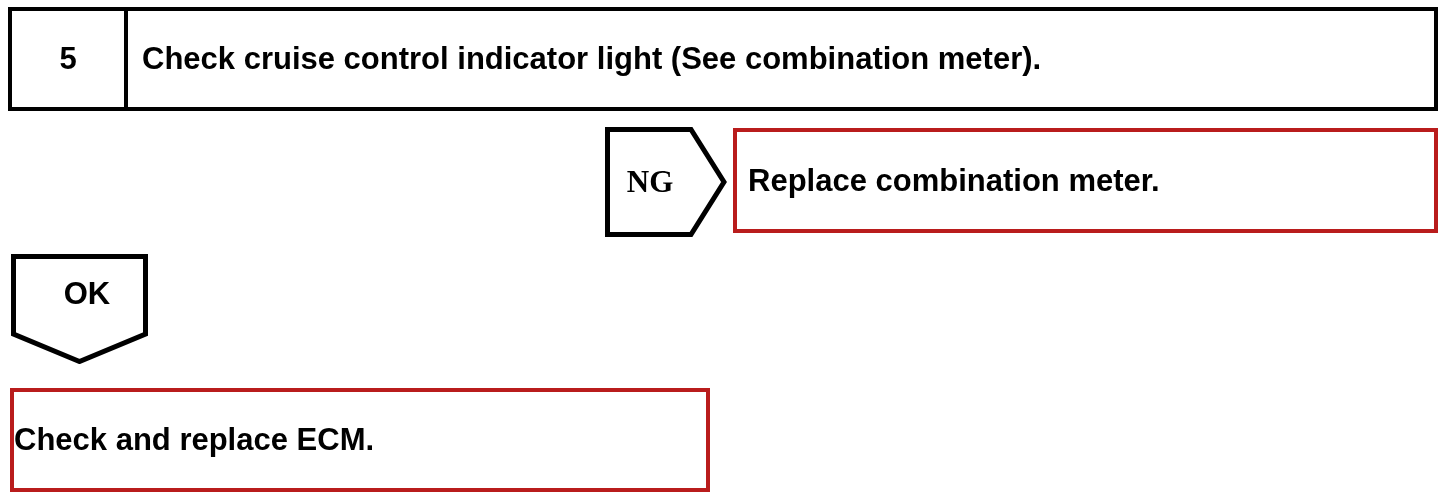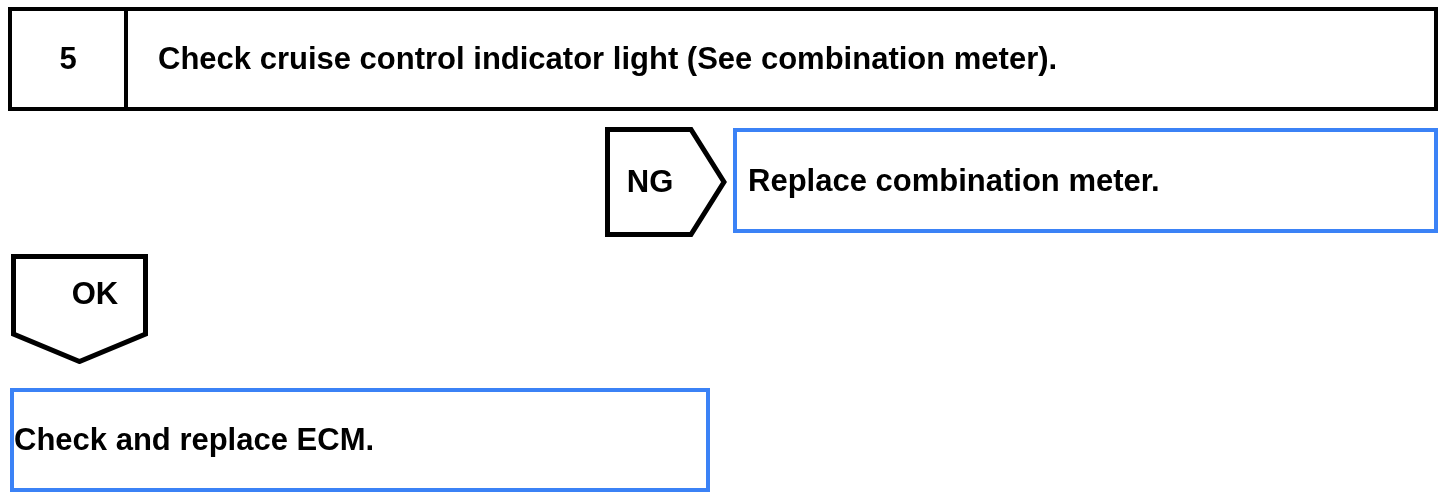--- a/index.html
+++ b/index.html
@@ -35,31 +35,32 @@
     border-right: 4px solid #000000;
     display: flex;
     align-items: center;
     justify-content: center;
     font-size: 31px;
   }
   .step-text-cell {
     flex: 1;
     display: flex;
     align-items: center;
-    padding-left: 30px;
+    padding-left: 14px;
     font-size: 31px;
   }
 
   
   .ng-connector {
     position: absolute;
     left: 605px;
     top: 127px;
     width: 122px;
     height: 110px;
+    font-family: Liberation Serif, serif;
   }
   .ng-connector svg {
     position: absolute;
     left: 0;
     top: 0;
     display: block;
   }
   .ng-label {
     position: absolute;
     left: 0;
@@ -81,34 +82,34 @@
     height: 110px;
   }
   .ok-connector svg {
     position: absolute;
     left: 0;
     top: 0;
     display: block;
   }
   .ok-label {
     position: absolute;
-    left: 8px;
+    left: 0;
     top: 0;
     width: 152px;
     height: 80px;
     display: flex;
     align-items: center;
     justify-content: center;
     font-size: 31px;
   }
 
   
   .action-box {
     position: absolute;
-    border: 4px solid #3b82f6;
+    border: 4px solid #b91c1c;
     box-sizing: border-box;
     display: flex;
     align-items: center;
     background: #ffffff;
     font-size: 31px;
   }
   .ng-action-box {
     left: 733px;
     top: 128px;
     width: 705px;

